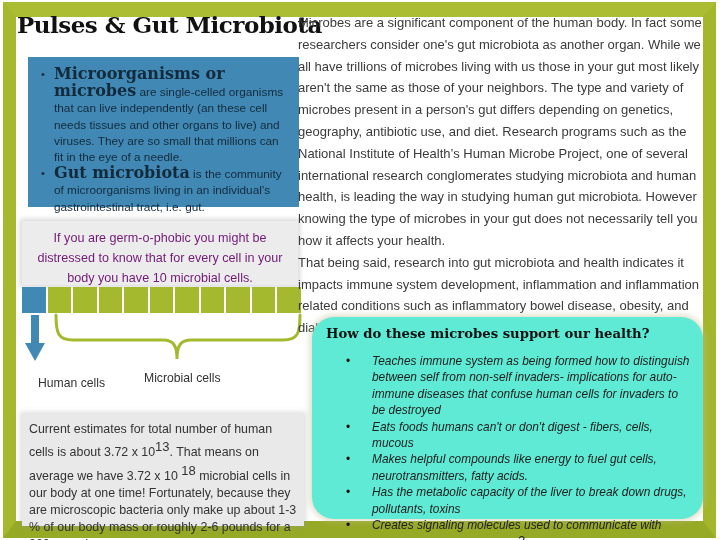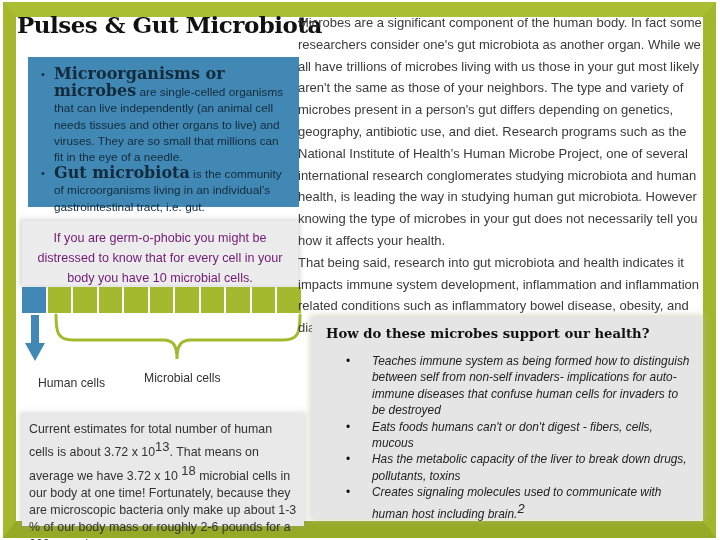--- a/index.html
+++ b/index.html
@@ -56,22 +56,23 @@
     box-shadow:0 0 5px 2px rgba(150,150,150,0.3);
   }
   .estimates-box sup, .health-box sup { font-size:13px; }
   .main-text {
     position:absolute; left:298px; top:12px; width:405px;
     color:#3b3b3b; font-size:13px; line-height:21.8px;
   }
   .main-text p { margin:0; }
   .health-box {
     position:absolute; left:312px; top:317px; width:391px; height:202px;
-    background:#e5e5e5; padding:9px 12px 4px 14px;
+    background:#5eead4; padding:9px 12px 4px 14px;
     box-shadow:0 0 6px 2px rgba(190,190,150,0.55);
+    border-radius:22px;
   }
   .health-heading {
     font-family:"DejaVu Serif", serif; font-weight:bold;
     font-size:13.2px; color:#111; margin-bottom:12px;
   }
   .health-box ul { list-style:none; margin-left:16px; }
   .health-box li {
     position:relative; padding-left:30px; font-size:11.9px; line-height:16.4px;
     font-style:italic; color:#222;
   }
@@ -84,21 +85,21 @@
 <body>
 
 <div class="slide">
   <div class="frame"></div>
 
   <div class="page-title">Pulses &amp; Gut Microbiota</div>
 
   <div class="def-box">
     <ul>
       <li>
-        <span class="def-term">Microorganisms or microbes</span><span> are single-celled organisms that can live independently (an animal cell needs tissues and other organs to live) and viruses.  They are so small that millions can fit in the eye of a needle.</span>
+        <span class="def-term">Microorganisms or microbes</span><span> are single-celled organisms that can live independently (an these cell needs tissues and other organs to live) and viruses.  They are so small that millions can fit in the eye of a needle.</span>
       </li>
       <li>
         <span class="def-term">Gut microbiota</span><span> is the community of microorganisms living in an individual’s gastrointestinal tract, i.e. gut.</span>
       </li>
     </ul>
   </div>
 
   <div class="germ-box">If you are germ-o-phobic you might be distressed to know that for every cell in your body you have 10 microbial cells.</div>
 
   <div class="cells-row">
@@ -138,17 +139,18 @@
   <div class="main-text">
     <p>Microbes are a significant component of the human body. In fact some researchers consider one's gut microbiota as another organ. While we all have trillions of microbes living with us those in your gut most likely aren't the same as those of your neighbors. The type and variety of microbes present in a person's gut differs depending on genetics, geography, antibiotic use, and diet. Research programs such as the National Institute of Health’s Human Microbe Project, one of several international research conglomerates studying microbiota and human health, is leading the way in studying human gut microbiota. However knowing the type of microbes in your gut does not necessarily tell you how it affects your health.</p>
     <p>That being said, research into gut microbiota and health indicates it impacts immune system development, inflammation and inflammation related conditions such as inflammatory bowel disease, obesity, and diabetes.</p>
   </div>
 
   <div class="health-box">
     <div class="health-heading">How do these microbes support our health?</div>
     <ul>
       <li>Teaches immune system as being formed how to distinguish between self from non-self invaders- implications for auto-immune diseases that confuse human cells for invaders to be destroyed</li>
       <li>Eats foods humans can't or don't digest - fibers, cells, mucous</li>
+      <li>Makes helpful compounds like energy to fuel gut cells, neurotransmitters, fatty acids.</li>
       <li>Has the metabolic capacity of the liver to break down drugs, pollutants, toxins</li>
       <li><span>Creates signaling molecules used to communicate with human host including brain.</span><sup>2</sup></li>
     </ul>
   </div>
 </div>
 
 </body></html>

